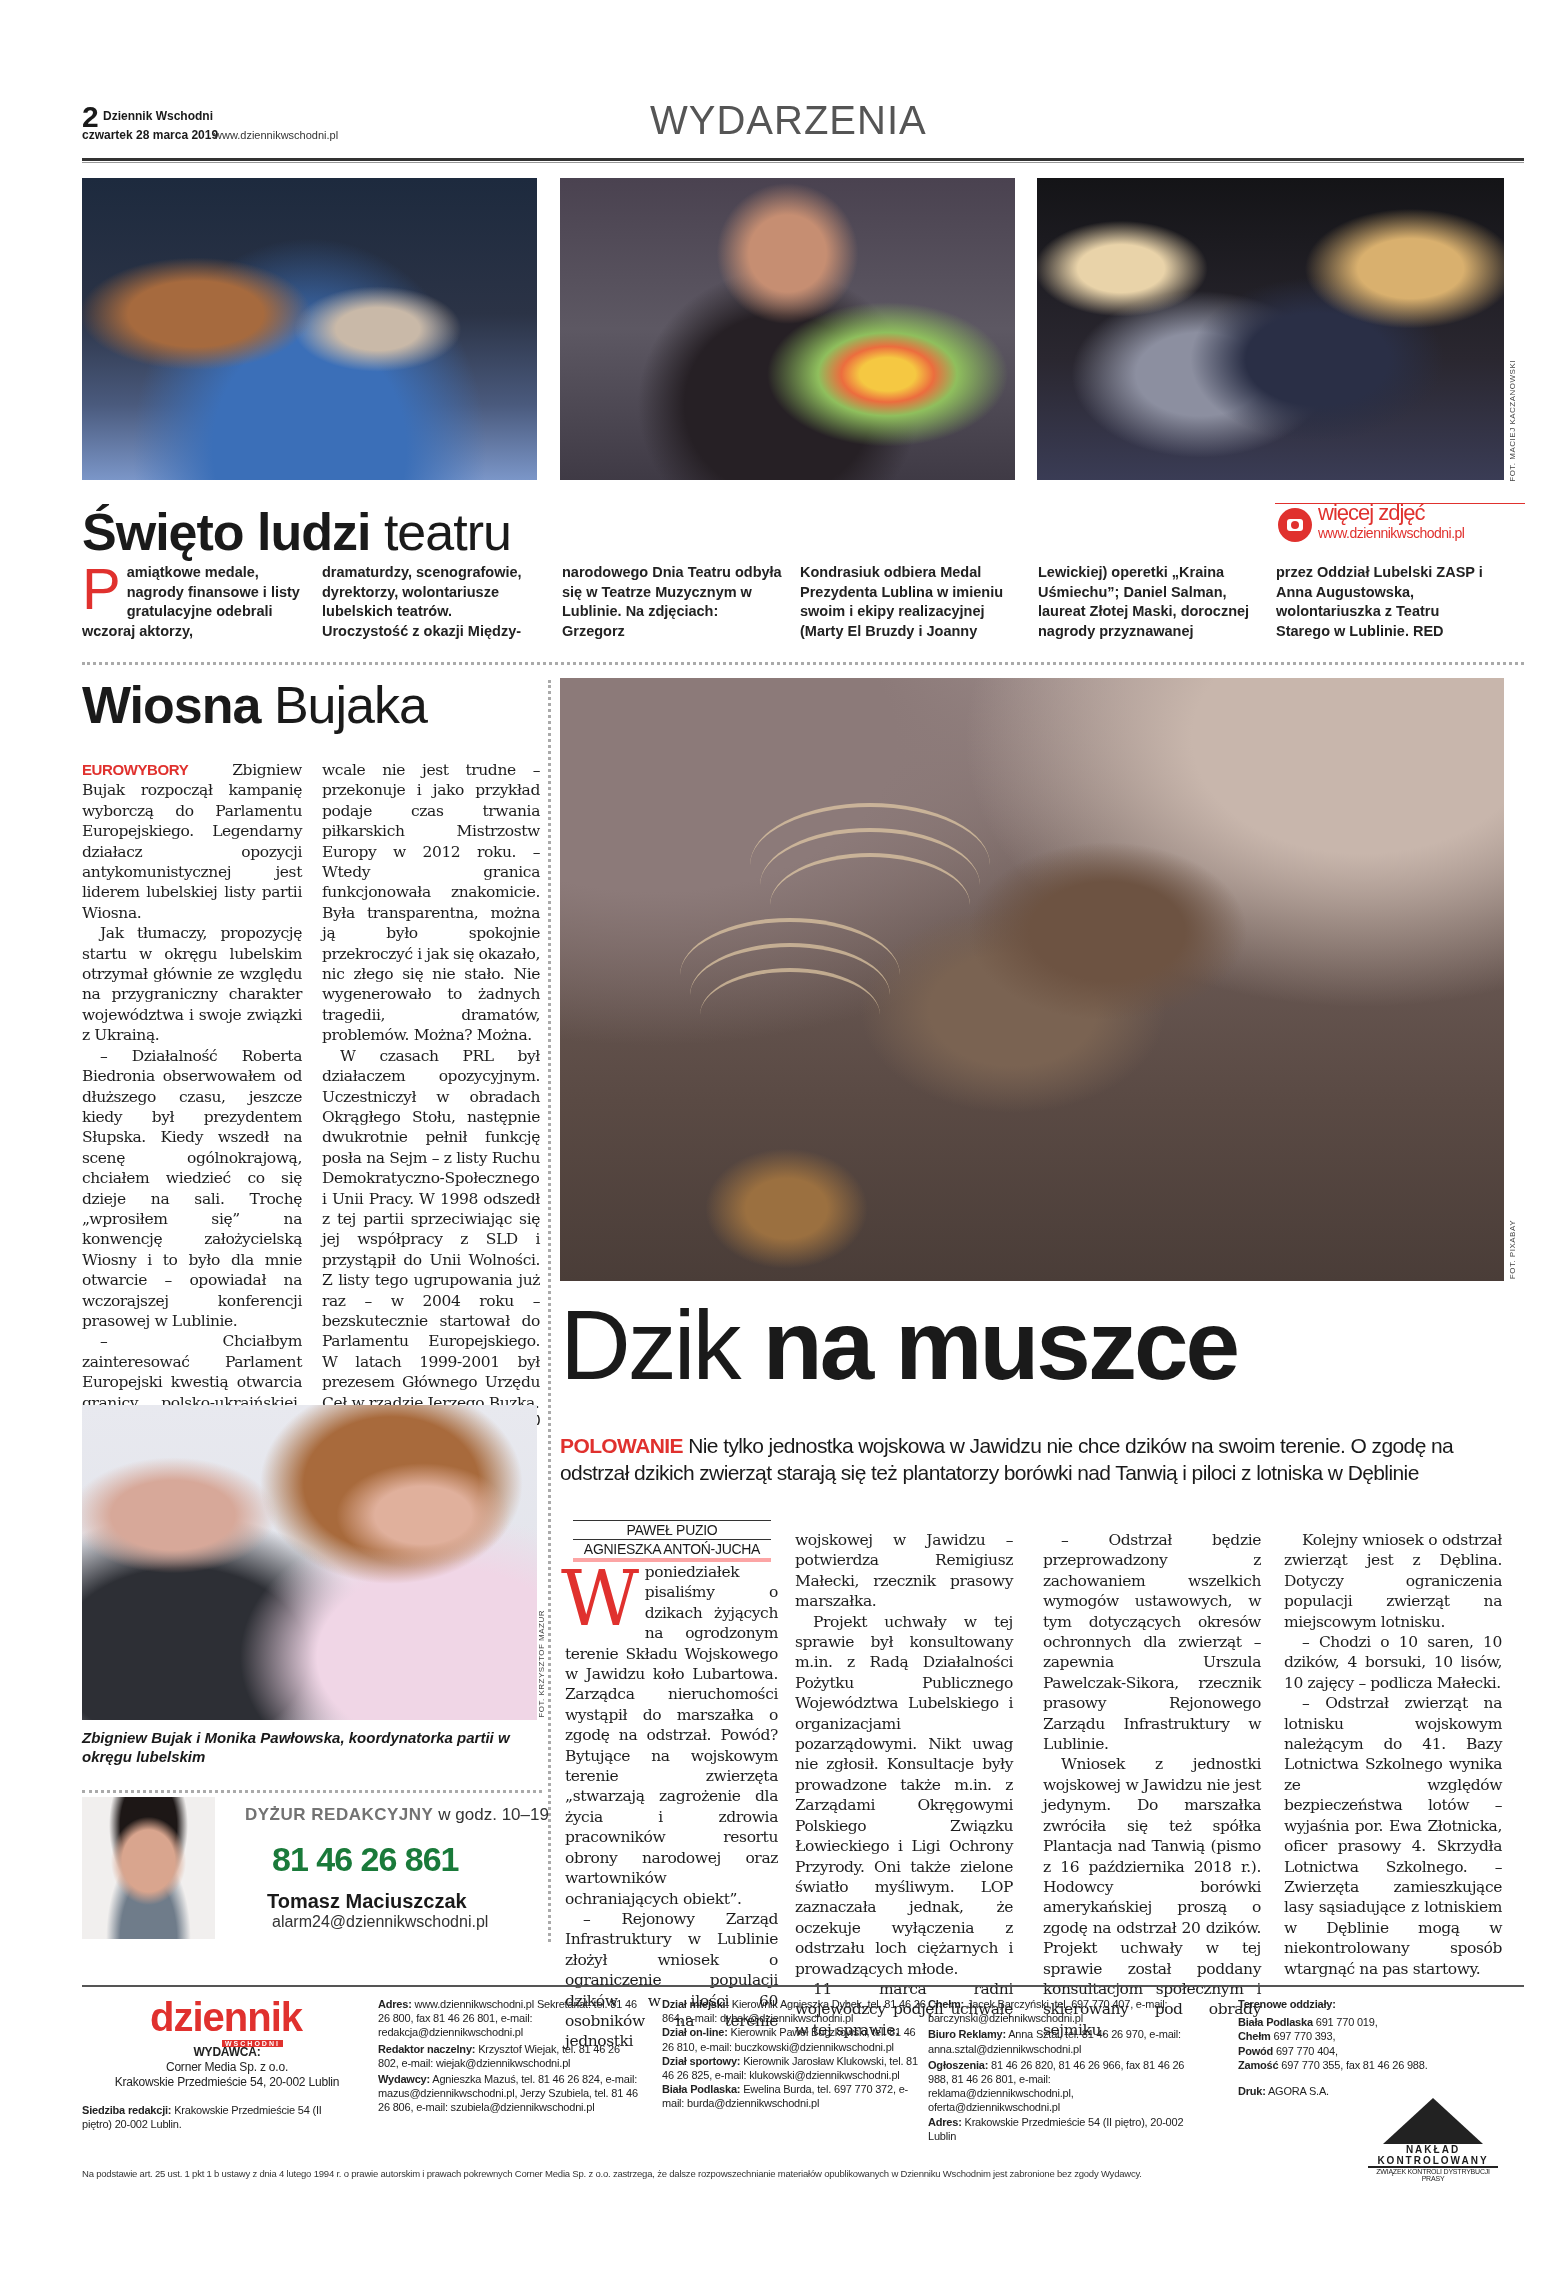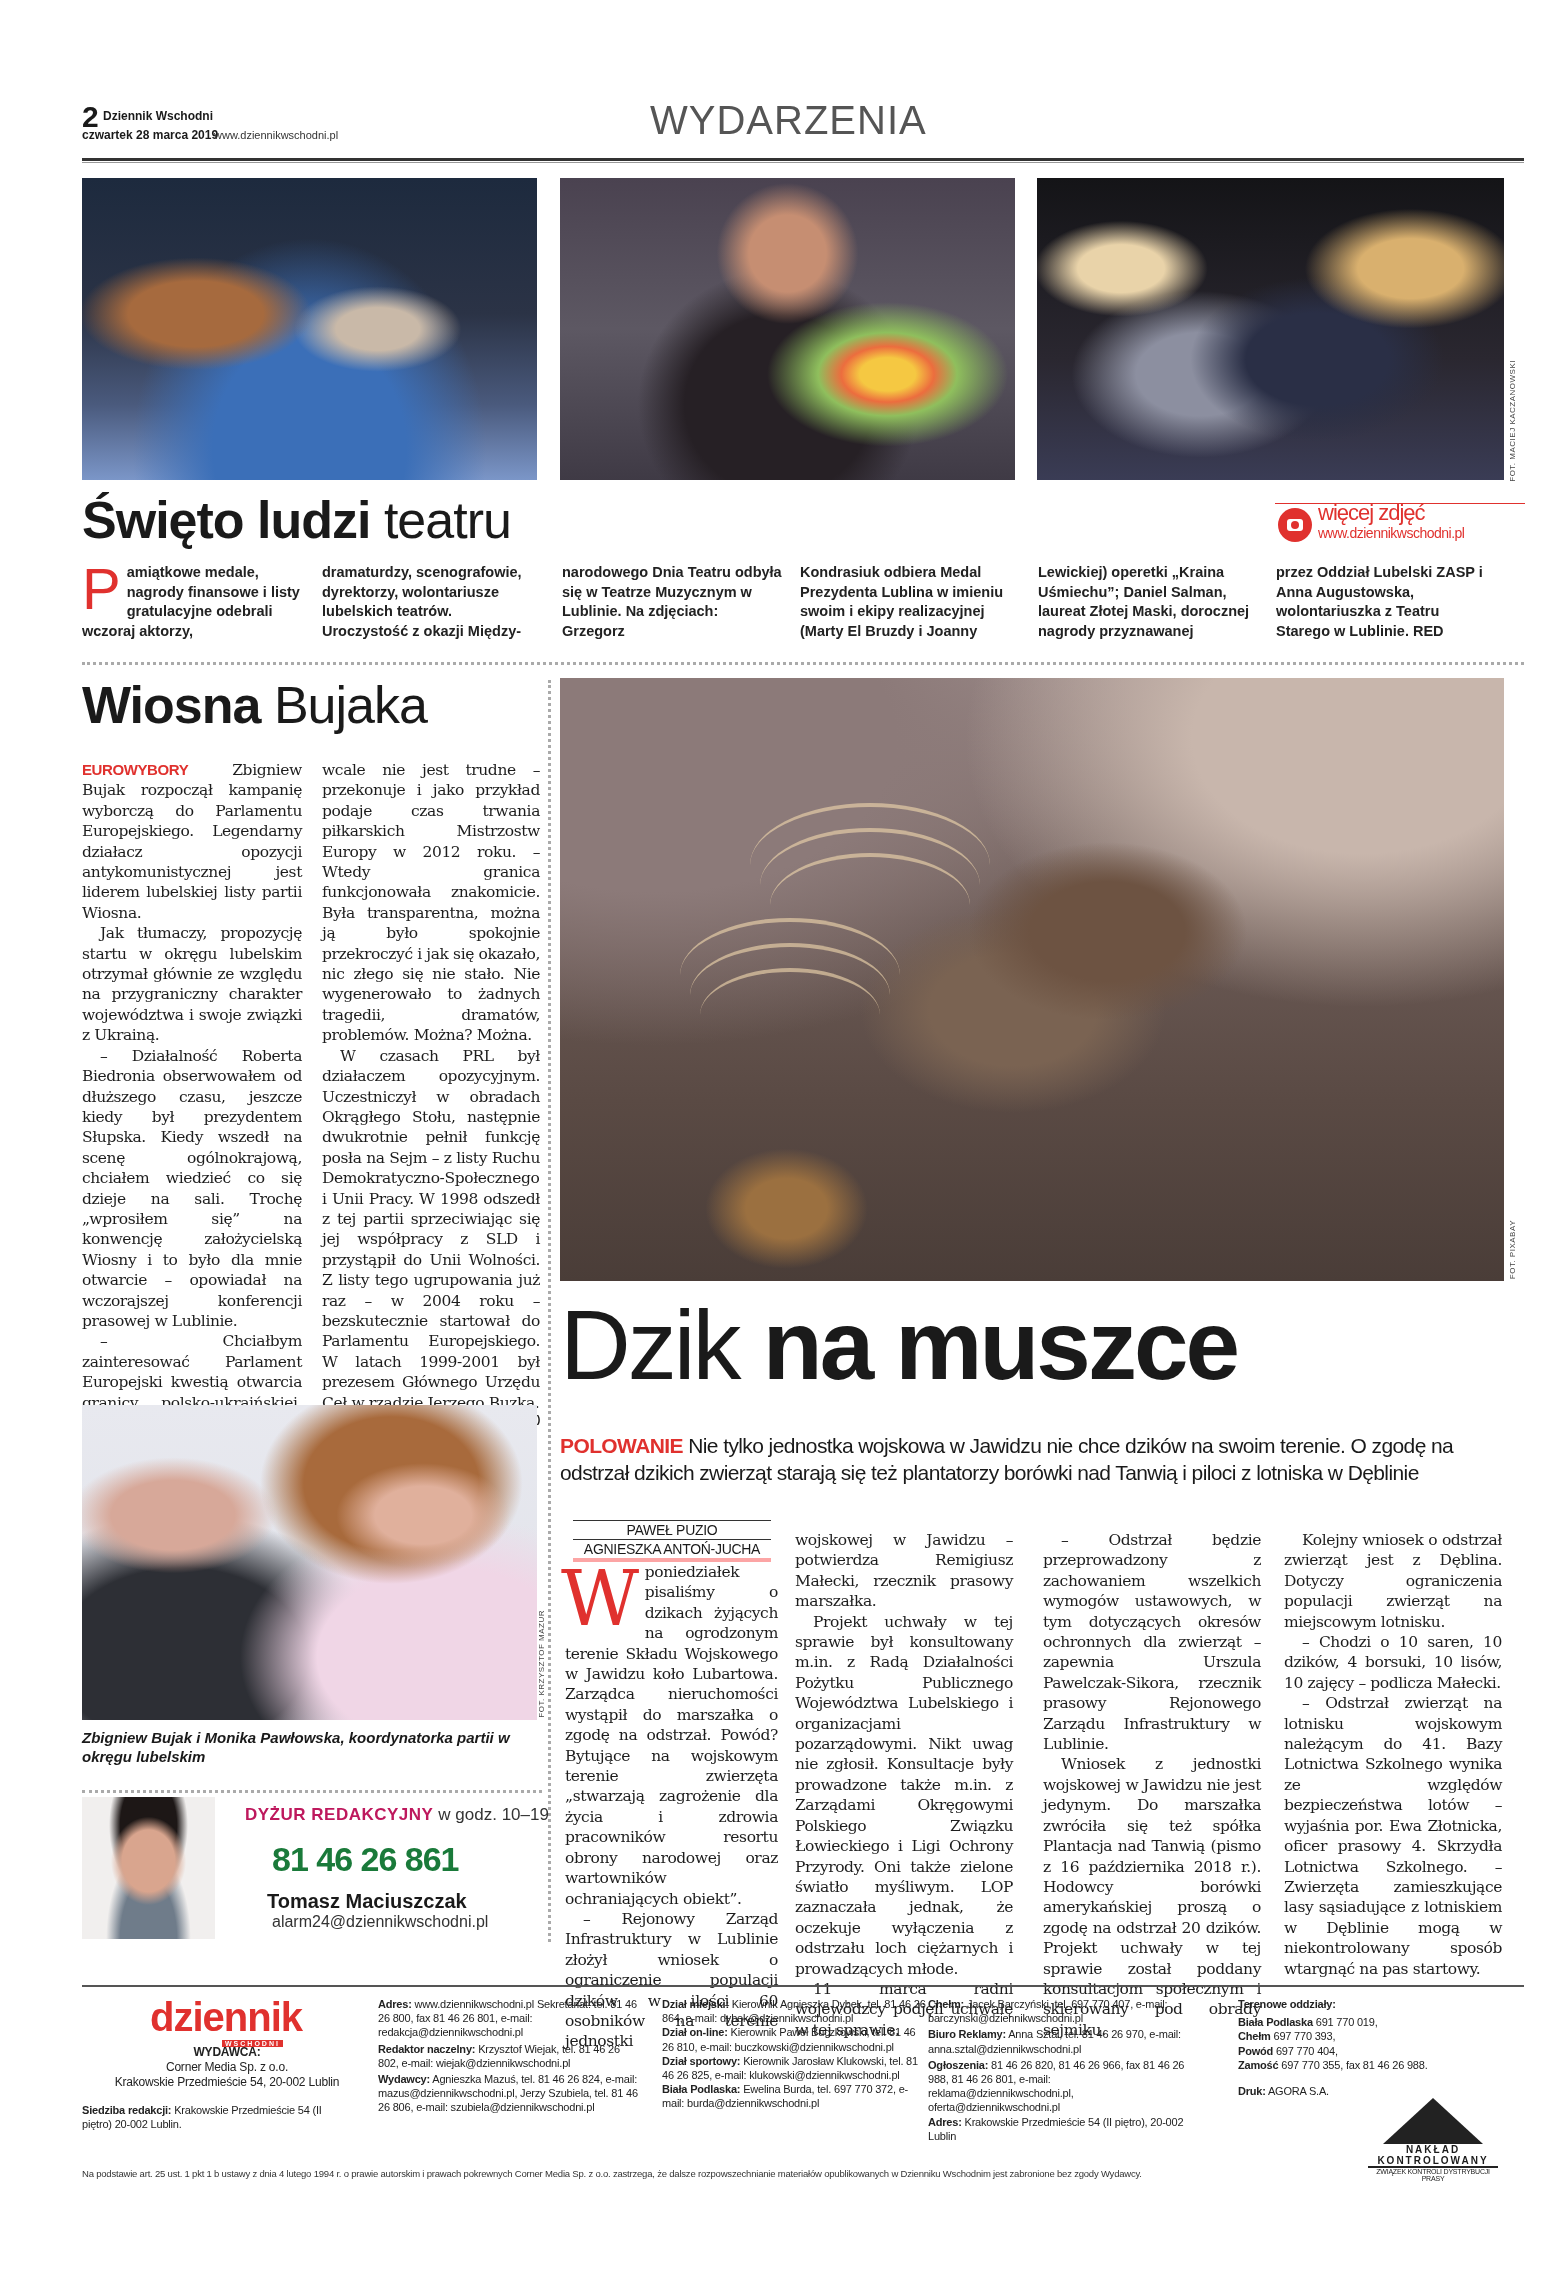--- a/index.html
+++ b/index.html
@@ -26,21 +26,21 @@
      radial-gradient(ellipse at 48% 75%,#262025 0 28%,transparent 42%),
      linear-gradient(180deg,#4a4250 0%,#5d5863 50%,#3f3a45 100%);}
   #photo3{left:1037px;top:178px;width:467px;height:302px;background:
      radial-gradient(ellipse at 18% 30%,#e9d3a9 0 8%,transparent 16%),
      radial-gradient(ellipse at 80% 30%,#d9b06e 0 10%,transparent 20%),
      radial-gradient(ellipse at 60% 60%,#2a2f46 0 18%,transparent 32%),
      radial-gradient(ellipse at 35% 65%,#8c8fa0 0 15%,transparent 30%),
      linear-gradient(180deg,#141417 0%,#2a2730 60%,#3a3c55 100%);}
   .credit-v{position:absolute;writing-mode:vertical-rl;transform:rotate(180deg);font:8px "Liberation Sans",sans-serif;color:#444;letter-spacing:.5px;}
   
-  #teatr-title{left:82px;top:490px;font-size:52px;font-family:"Liberation Sans",sans-serif;letter-spacing:-1px;}
+  #teatr-title{left:82px;top:502px;font-size:52px;font-family:"Liberation Sans",sans-serif;letter-spacing:-1px;}
   #teatr-title b{font-weight:bold;}
   #teatr-title span.light{font-weight:normal;}
   #more-rule{left:1275px;top:503px;width:250px;height:1px;background:#e0312e;}
   #cam{left:1278px;top:508px;width:34px;height:34px;border-radius:50%;background:#e0312e;}
   #cam i{position:absolute;left:9px;top:11px;width:16px;height:12px;background:#fff;border-radius:3px;}
   #cam i:after{content:"";position:absolute;left:4px;top:2px;width:8px;height:8px;border-radius:50%;background:#e0312e;}
   #more-label{left:1318px;top:500px;font:22px "Liberation Sans",sans-serif;color:#e0312e;letter-spacing:-1px;}
   #more-url{left:1318px;top:525px;font:14px "Liberation Sans",sans-serif;color:#e0312e;letter-spacing:-0.5px;}
   .lead-col{position:absolute;top:563px;width:220px;font:bold 14.5px "Liberation Sans",sans-serif;line-height:19.5px;color:#222;}
   #dropcap-p{float:left;font:58px "Liberation Sans",sans-serif;color:#e0312e;line-height:56px;margin-right:6px;margin-top:-2px;}
@@ -188,21 +188,21 @@
   <p>– Odstrzał zwierząt na lotnisku wojskowym należącym do 41. Bazy Lotnictwa Szkolnego wynika ze względów bezpieczeństwa lotów – wyjaśnia por. Ewa Złotnicka, oficer prasowy 4. Skrzydła Lotnictwa Szkolnego. – Zwierzęta zamieszkujące lasy sąsiadujące z lotniskiem w Dęblinie mogą w niekontrolowany sposób wtargnąć na pas startowy.</p>
 </div>
 
 <div class="photo" id="photo-bujak"></div>
 <div class="credit-v" style="left:537px;top:1610px;">FOT. KRZYSZTOF MAZUR</div>
 <div class="abs" id="caption-bujak">Zbigniew Bujak i Monika Pawłowska, koordynatorka partii w okręgu lubelskim</div>
 
 <div class="dots-h" style="left:82px;top:1790px;width:460px;"></div>
 
 <div class="photo" id="duty-photo"></div>
-<div class="abs" id="duty-head"><span style="font-weight:bold;color:#be185d;letter-spacing:.5px;">DYŻUR REDAKCYJNY</span> <span>w godz. 10–19</span></div>
+<div class="abs" id="duty-head"><span style="font-weight:bold;color:#737373;letter-spacing:.5px;">DYŻUR REDAKCYJNY</span> <span>w godz. 10–19</span></div>
 <div class="abs" id="duty-phone">81 46 26 861</div>
 <div class="abs" id="duty-name">Tomasz Maciuszczak</div>
 <div class="abs" id="duty-email">alarm24@dziennikwschodni.pl</div>
 
 <div class="abs" id="foot-rule"></div>
 <div class="abs" id="logo">dziennik</div>
 <div class="abs" id="logo-sub">WSCHODNI</div>
 <div class="foot" style="left:82px;top:2045px;width:290px;text-align:center;font-size:12px;line-height:15px;">
   <div style="font-weight:bold;">WYDAWCA:</div>
   <div>Corner Media Sp. z o.o.</div>

